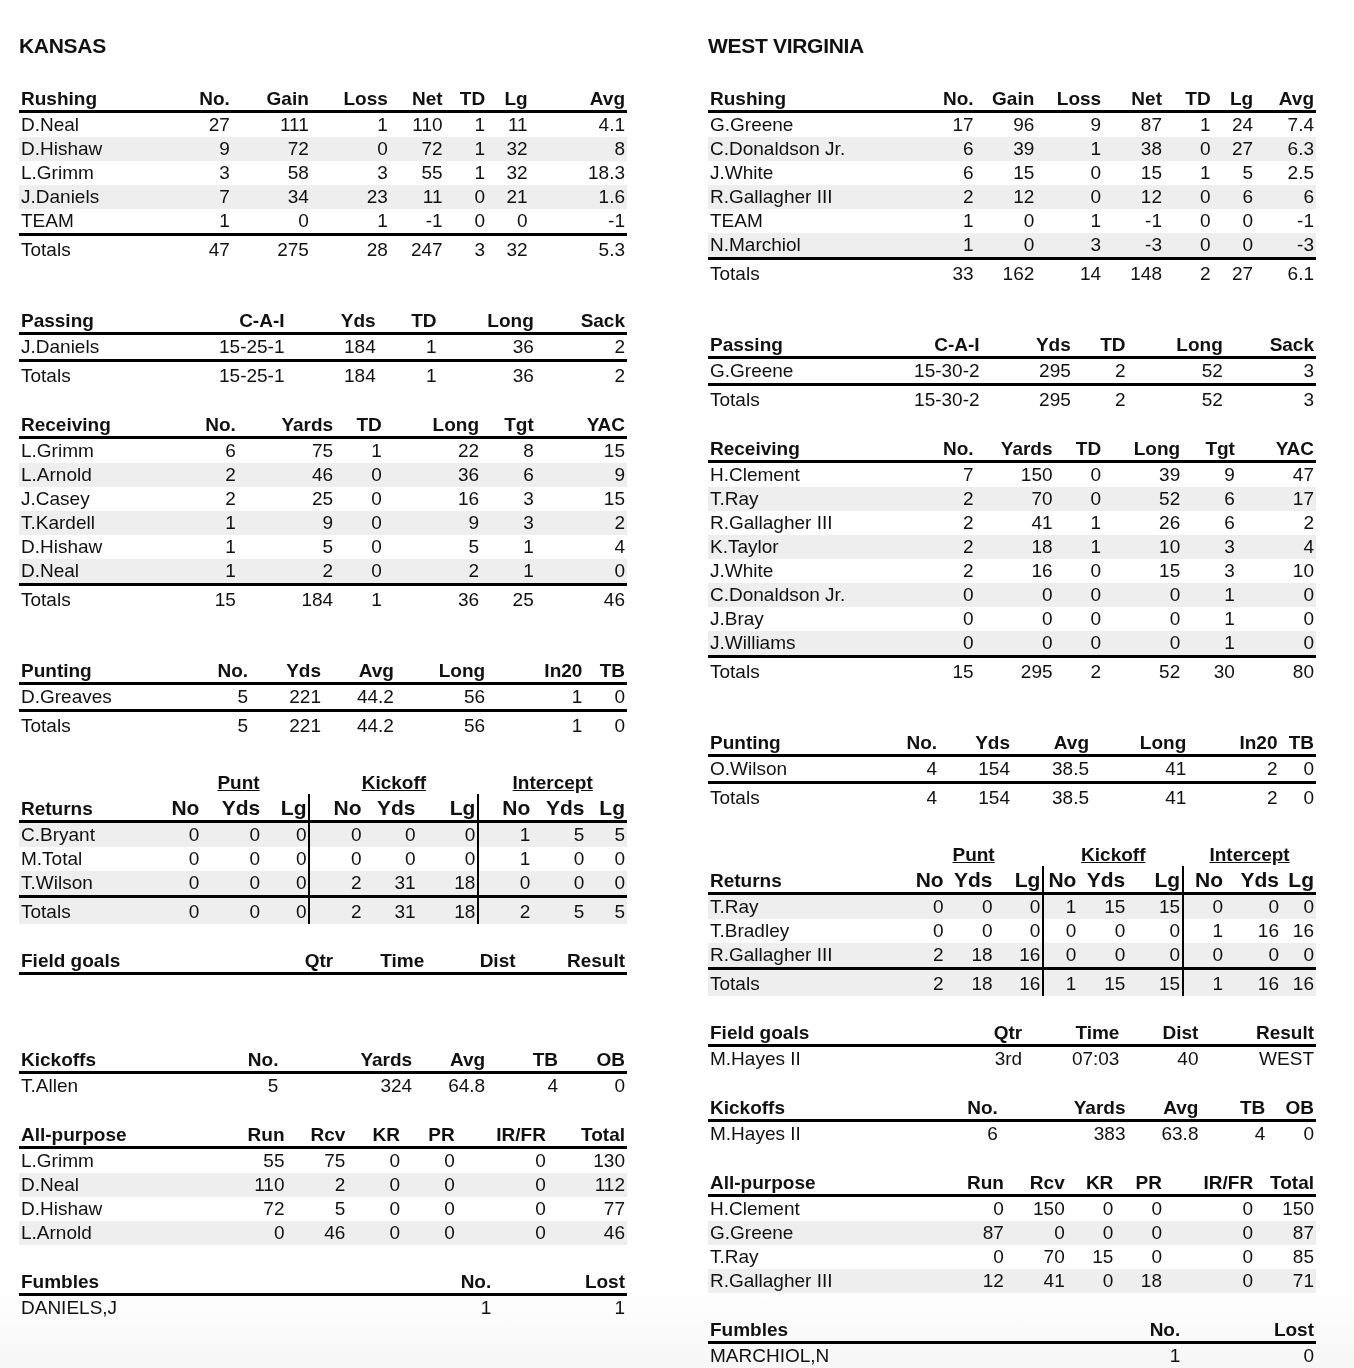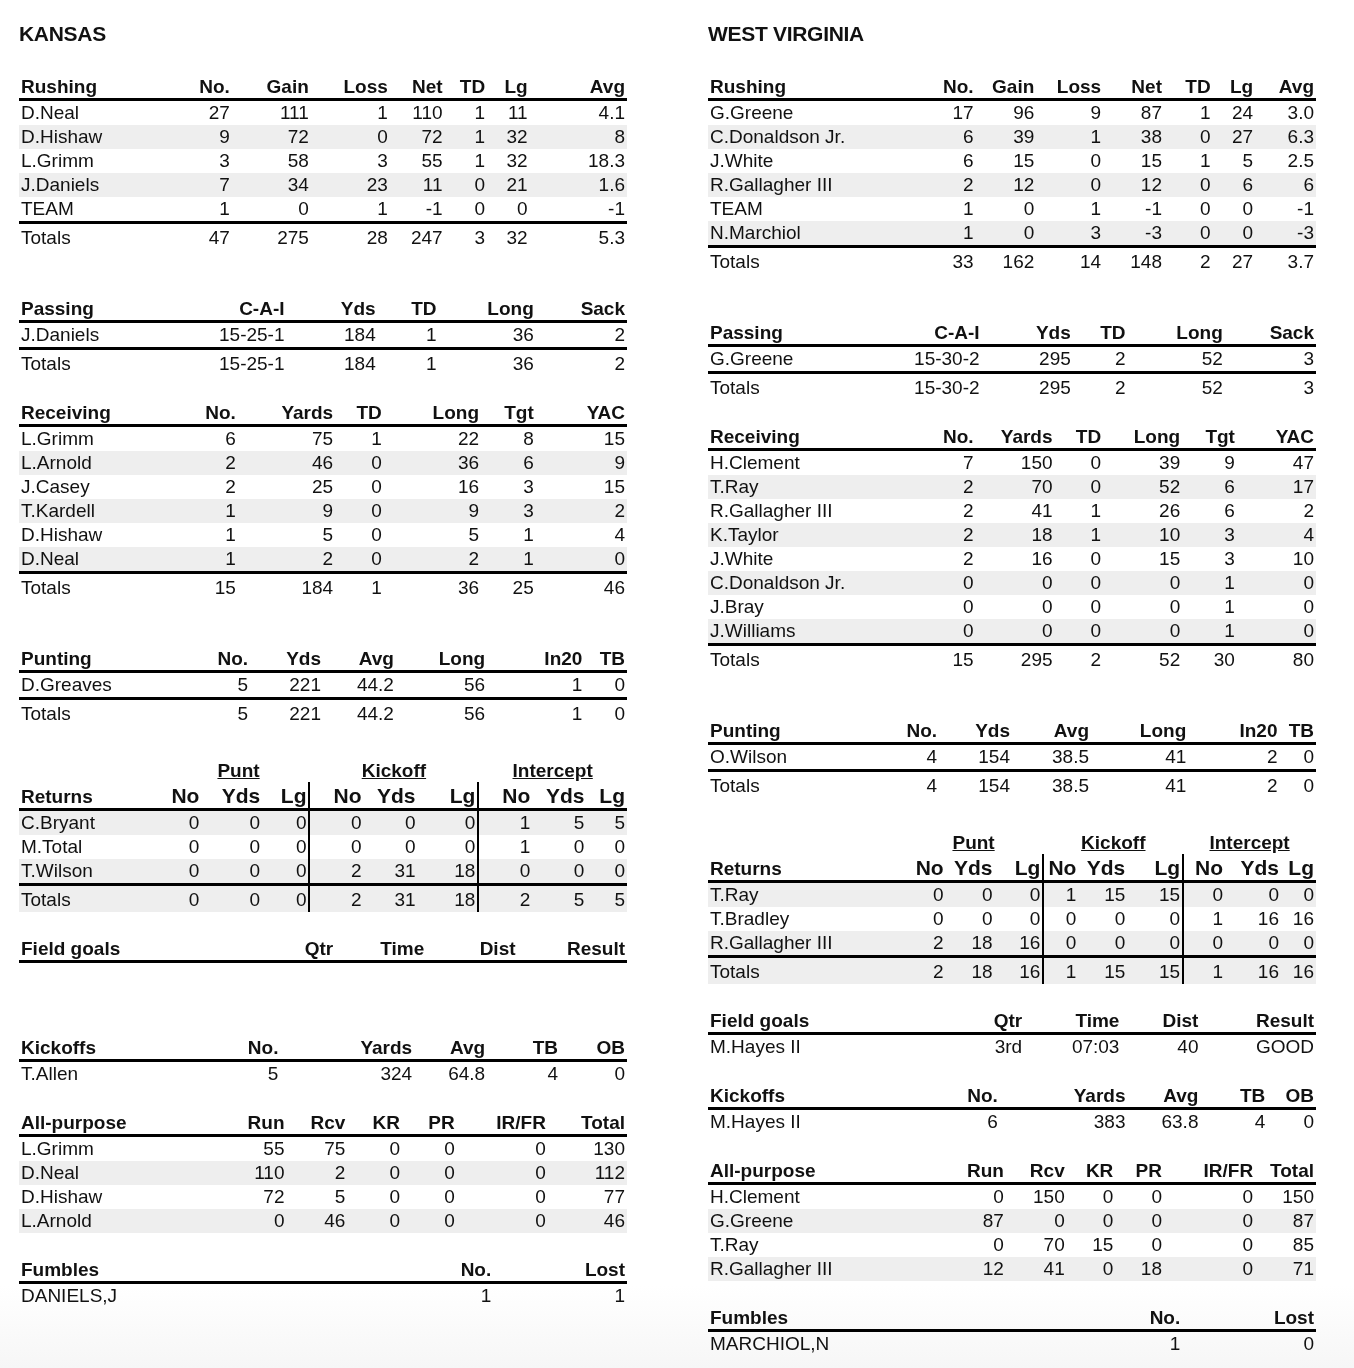--- a/index.html
+++ b/index.html
@@ -1,21 +1,21 @@
 <!DOCTYPE html>
 <html><head>
 <meta charset="utf-8">
 <style>
   html, body { margin: 0; padding: 0; background: #ffffff; }
   body {
     width: 1354px; height: 1368px; position: relative; overflow: hidden;
     font-family: "Liberation Sans", sans-serif; color: #111;
     background: linear-gradient(180deg, #ffffff 0%, #ffffff 94%, #f6f6f6 100%);
   }
-  .team { position: absolute; top: 0; width: 608px; }
+  .team { position: absolute; top: 12px; width: 608px; }
   #team-left { left: 19px; }
   #team-right { left: 708px; }
   .team-name { font-weight: bold; font-size: 21px; height: 72px; padding-top: 22px; box-sizing: border-box; letter-spacing: -0.3px; }
   table { border-collapse: collapse; width: 100%; font-size: 19px; table-layout: fixed; }
   th { font-weight: bold; text-align: right; padding: 0 2px; height: 26px; vertical-align: bottom; border-bottom: 3px solid #000; font-size: 19px; }
   th.first { text-align: left; font-size: 19px; }
   td { text-align: right; padding: 0 2px; height: 24px; line-height: 24px; vertical-align: bottom; }
   td.first { text-align: left; }
   tr.row:nth-child(even) td { background: #eeeeee; }
   tr.total td { border-top: 3px solid #000; height: 26px; }
@@ -541,21 +541,21 @@
       </thead>
       <tbody>
         <tr class="row">
           <td class="first">G.Greene</td>
           <td class="">17</td>
           <td class="">96</td>
           <td class="">9</td>
           <td class="">87</td>
           <td class="">1</td>
           <td class="">24</td>
-          <td class="">3.0</td>
+          <td class="">7.4</td>
         </tr>
         <tr class="row">
           <td class="first">C.Donaldson Jr.</td>
           <td class="">6</td>
           <td class="">39</td>
           <td class="">1</td>
           <td class="">38</td>
           <td class="">0</td>
           <td class="">27</td>
           <td class="">6.3</td>
@@ -601,21 +601,21 @@
           <td class="">-3</td>
         </tr>
         <tr class="total">
           <td class="first">Totals</td>
           <td class="">33</td>
           <td class="">162</td>
           <td class="">14</td>
           <td class="">148</td>
           <td class="">2</td>
           <td class="">27</td>
-          <td class="">3.7</td>
+          <td class="">6.1</td>
         </tr>
       </tbody>
     </table>
     <div class="gap-l"></div>
     <table class="section ">
       <colgroup>
         <col style="width: 30%;">
         <col style="width: 15%;">
         <col style="width: 15%;">
         <col style="width: 9%;">
@@ -902,21 +902,21 @@
           <th class="">Dist</th>
           <th class="">Result</th>
         </tr>
       </thead>
       <tbody>
         <tr class="row">
           <td class="first">M.Hayes II</td>
           <td class="">3rd</td>
           <td class="">07:03</td>
           <td class="">40</td>
-          <td class="">GOOD</td>
+          <td class="">WEST</td>
         </tr>
       </tbody>
     </table>
     <div class="gap-s"></div>
     <table class="section ">
       <colgroup>
         <col style="width: 40%;">
         <col style="width: 8%;">
         <col style="width: 21%;">
         <col style="width: 12%;">

